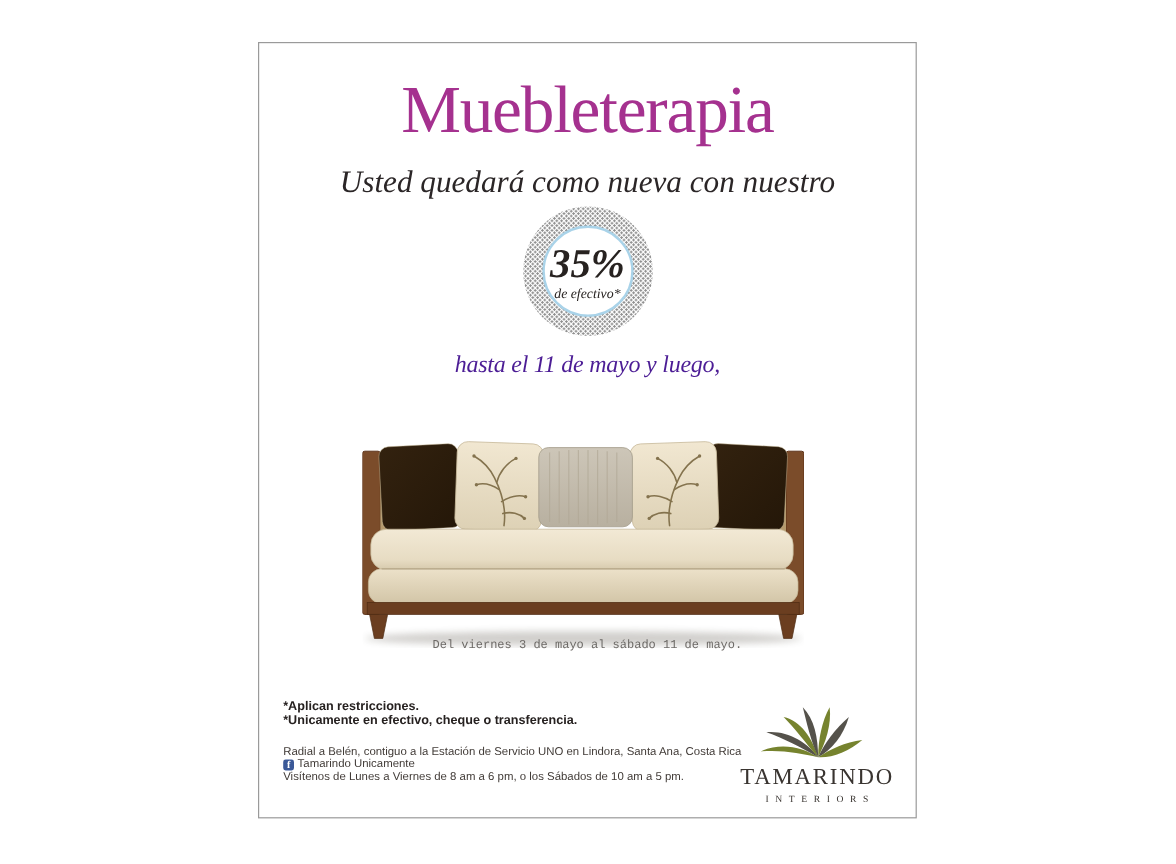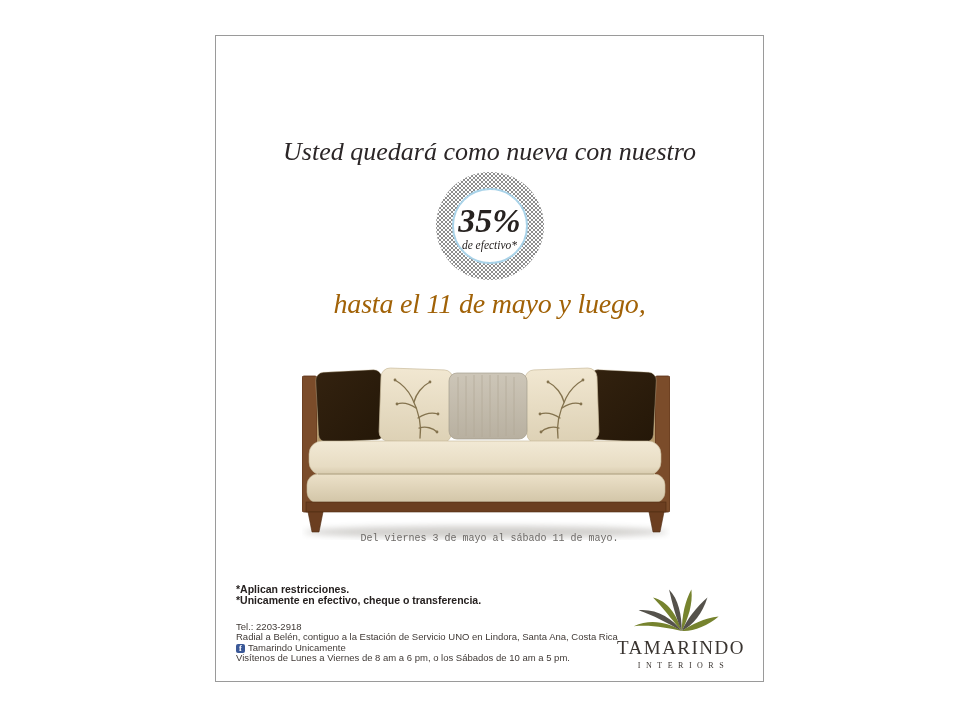--- a/index.html
+++ b/index.html
@@ -22,22 +22,22 @@
          background-size:4px 4px,4px 4px;background-position:0 0,2px 2px;text-decoration:underline;}
   .badge-inner{position:absolute;left:16px;top:16px;right:16px;bottom:16px;background:#fff;
                border:2px solid #a9d3e9;border-radius:50%;display:flex;flex-direction:column;
                align-items:center;justify-content:center;}
   .badge-percent{font-family:"Liberation Serif",serif;font-style:italic;font-weight:bold;
                  font-size:34px;line-height:1;color:#272220;margin-top:2px;}
   .badge-label{font-family:"Liberation Serif",serif;font-style:italic;font-size:11.5px;
                color:#272220;margin-top:1px;}
 
   .promo{position:absolute;top:256px;left:0;width:100%;text-align:center;
-         font-family:"Liberation Serif",serif;font-style:italic;font-size:28px;line-height:24.5px;
-         color:#a16207;letter-spacing:-0.2px;}
+         font-family:"Liberation Serif",serif;font-style:italic;font-size:20px;line-height:24.5px;
+         color:#4c1d95;letter-spacing:-0.2px;}
 
   .sofa{position:absolute;left:86px;top:328px;}
 
   .dates{position:absolute;top:494px;left:0;width:100%;text-align:center;
          font-size:10px;line-height:18.4px;color:#6d6a67;font-family:Liberation Mono, monospace;}
 
   .restrictions{position:absolute;left:20px;top:548px;font-size:10.5px;line-height:11px;
                 font-weight:bold;color:#262120;}
 
   .contact{position:absolute;left:20px;top:586px;font-size:9.5px;line-height:10.4px;color:#403a36;}
@@ -52,20 +52,21 @@
              color:#393430;margin-top:-2px;white-space:nowrap;}
   .logo-sub{font-family:"Liberation Serif",serif;font-size:8px;letter-spacing:5.5px;
             color:#393430;margin-top:2px;padding-left:5px;white-space:nowrap;}
 </style>
 </head>
 <body>
 
 <div class="canvas">
   <div class="page">
 
+    <div class="title">Muebleterapia</div>
 
     <div class="subtitle">Usted quedará como nueva con nuestro</div>
 
     <div class="badge">
       <div class="badge-inner">
         <div class="badge-percent">35%</div>
         <div class="badge-label">de efectivo*</div>
       </div>
     </div>
 
@@ -159,21 +160,20 @@
     <div class="dates">
       <div>Del viernes 3 de mayo al sábado 11 de mayo.</div>
     </div>
 
     <div class="restrictions">
       <div>*Aplican restricciones.</div>
       <div>*Unicamente en efectivo, cheque o transferencia.</div>
     </div>
 
     <div class="contact">
-      <div>Tel.: 2203-2918</div>
       <div>Radial a Belén, contiguo a la Estación de Servicio UNO en Lindora, Santa Ana, Costa Rica</div>
       <div class="fb-row">
         <span class="fb-icon">f</span>
         <span>Tamarindo Unicamente</span>
       </div>
       <div>Visítenos de Lunes a Viernes de 8 am a 6 pm, o los Sábados de 10 am a 5 pm.</div>
     </div>
 
     <div class="logo">
       <svg class="logo-frond" width="104" height="56" viewBox="0 0 130 58">

